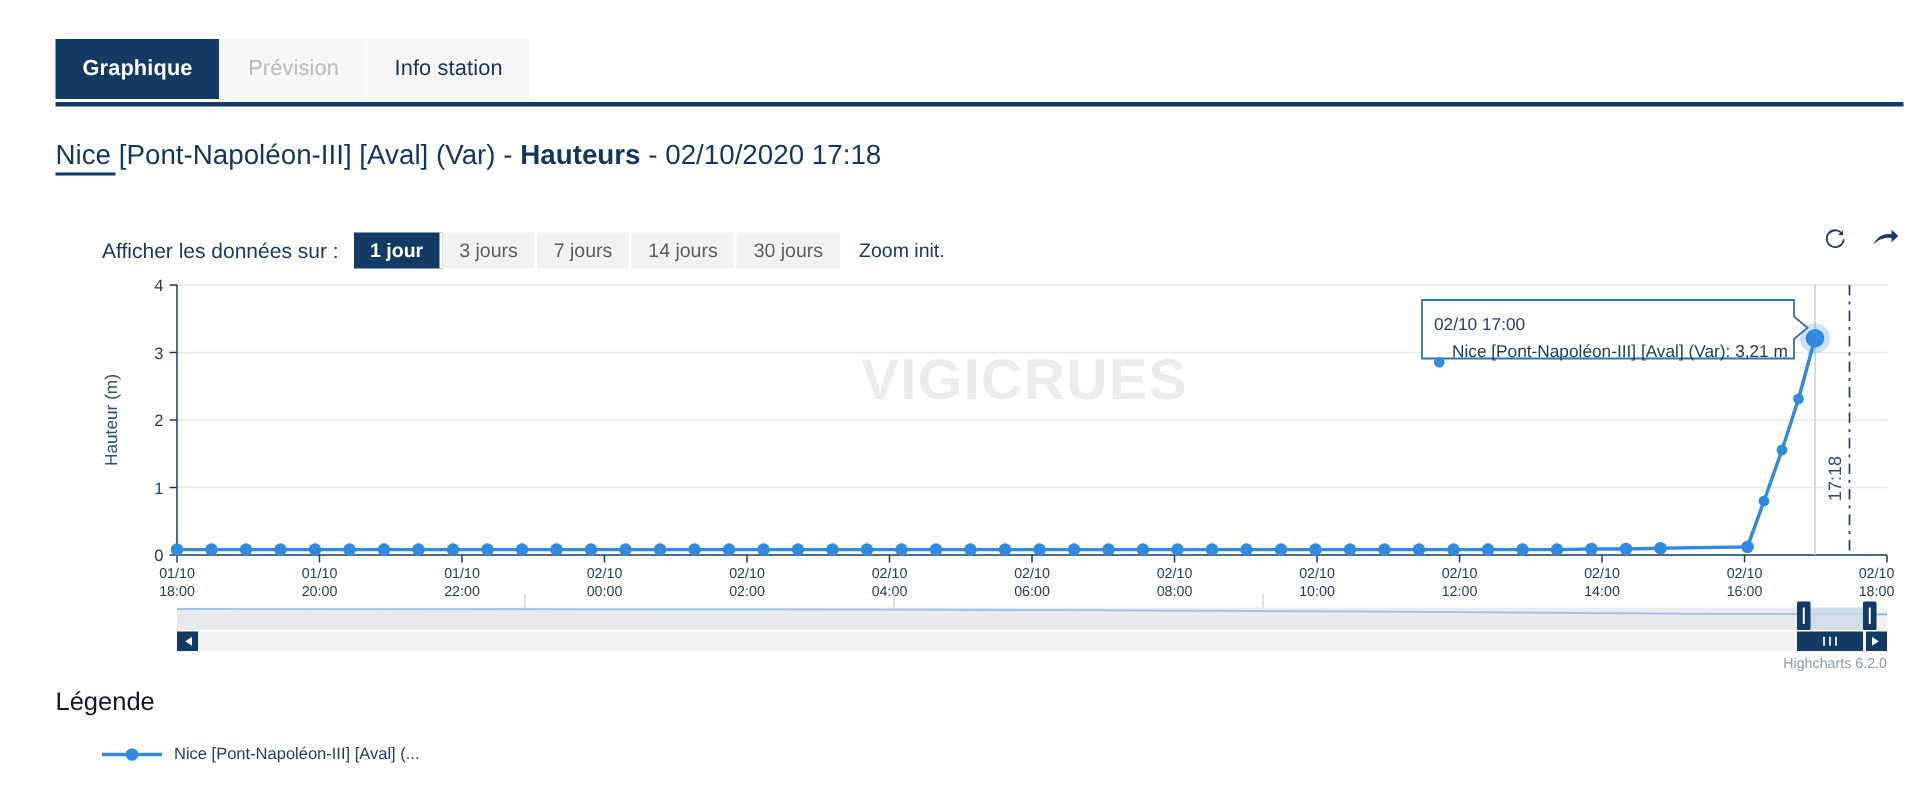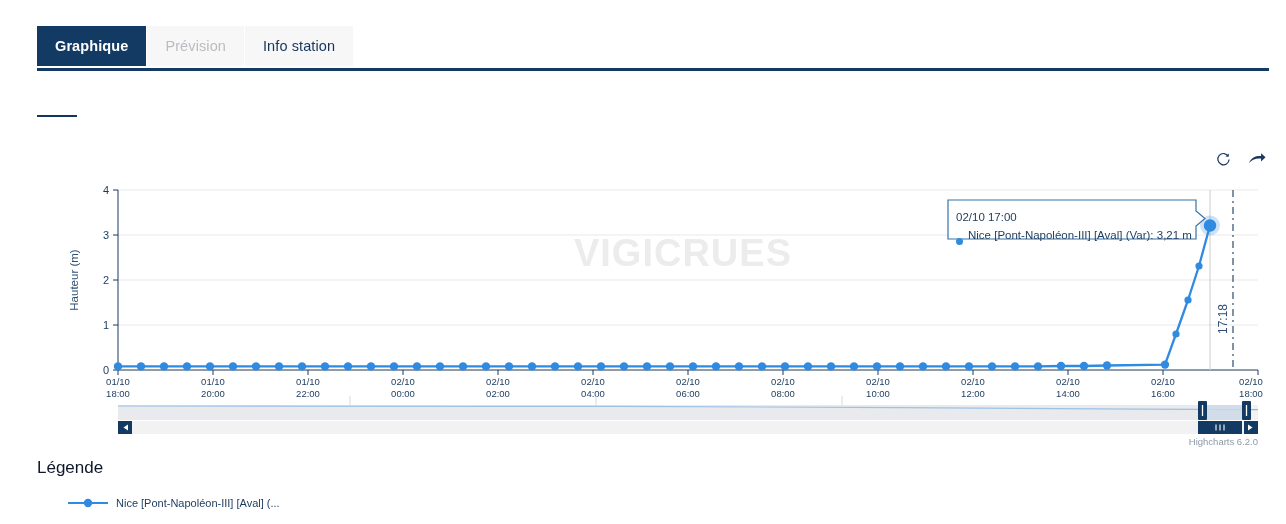--- a/index.html
+++ b/index.html
@@ -96,22 +96,34 @@
 
 <div id="root">
 
   <div class="tabbar">
     <div class="tab active">Graphique</div>
     <div class="tab disabled">Prévision</div>
     <div class="tab">Info station</div>
   </div>
   <div class="tabbar-underline"></div>
 
+  <div class="page-title">
+    <span>Nice [Pont-Napoléon-III] [Aval] (Var) - </span><b>Hauteurs</b><span> - 02/10/2020 17:18</span>
+  </div>
   <div class="title-underline"></div>
 
+  <div class="range-row">
+    <span class="range-label">Afficher les données sur :</span>
+    <span class="range-btn active">1 jour</span>
+    <span class="range-btn">3 jours</span>
+    <span class="range-btn">7 jours</span>
+    <span class="range-btn">14 jours</span>
+    <span class="range-btn">30 jours</span>
+    <span class="range-btn plain">Zoom init.</span>
+  </div>
 
   <div class="chart-icons">
     <span>
       <svg width="15" height="15" viewBox="0 0 16 16">
         <path d="M13.2 4.6A6 6 0 1 0 14 8" fill="none" stroke="#1b3a5e" stroke-width="1.3"></path>
         <path d="M13.6 1.6 L13.4 5.1 L10 4.8 Z" fill="#1b3a5e"></path>
       </svg>
     </span>
     <span>
       <svg width="18" height="15" viewBox="0 0 20 16">

